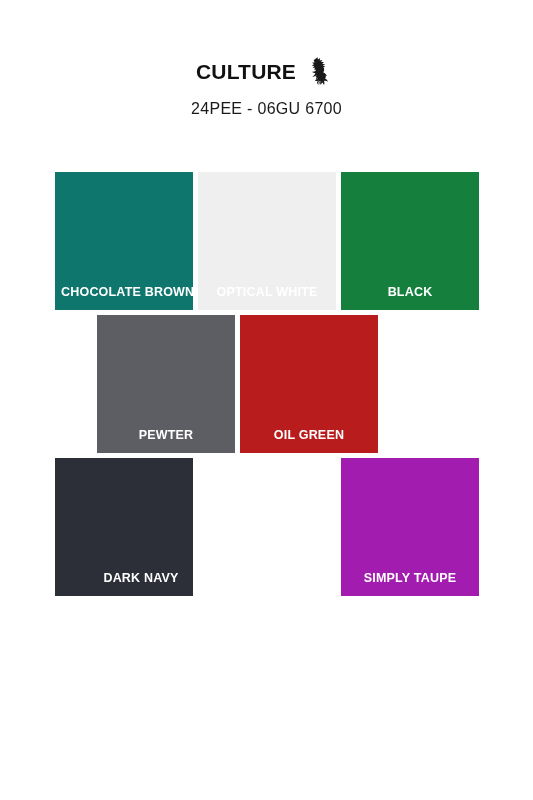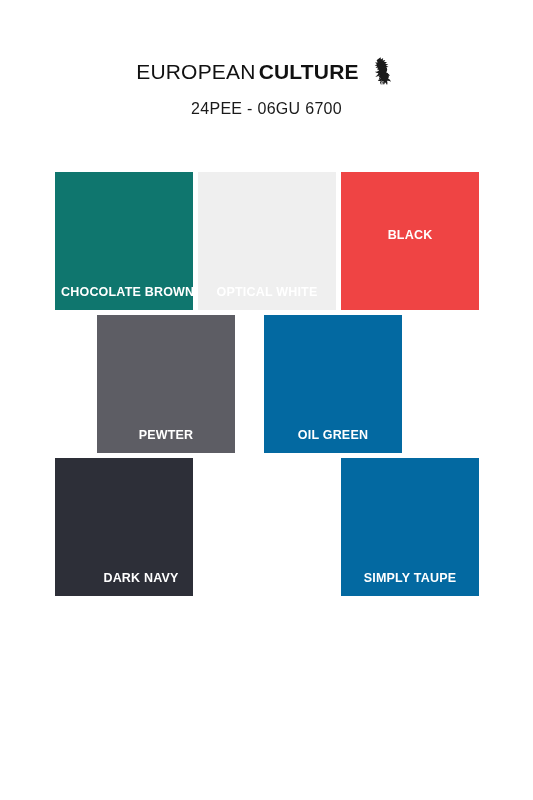--- a/index.html
+++ b/index.html
@@ -103,21 +103,20 @@
   .row3-spacer { width: 138px; height: 0; }
 </style>
 </head>
 <body>
 
 <div class="page" style="background-color: rgb(255, 255, 255);">
 
   <div class="header">
 
     <div class="brand-line">
-      <span class="brand-word light">EUROPEAN</span>
         <span class="brand-word bold">CULTURE</span>
       <span class="brand-mark">
         <svg viewBox="0 0 26 30" width="26" height="30" aria-hidden="true">
           <g fill="#1a1a1a">
 
             <path d="M7.2 3.1 L9.6 1.2 L9.9 3.4 L12.2 2.0 L11.7 4.6 L14.3 3.9 L13.1 6.1 L16.0 6.0 L14.2 7.8 L17.3 8.4 L14.8 9.6 L17.6 11.0 L14.6 11.2 L16.4 13.2 L13.5 12.4 L14.3 14.8 L11.9 13.1 L11.7 15.6 L10.0 13.4 L8.8 15.6 L8.4 12.9 L6.3 14.2 L7.0 11.6 L4.6 12.0 L6.2 9.9 L3.7 9.4 L6.0 8.2 L4.0 6.4 L6.7 6.6 L5.6 4.3 Z"></path>
             <path d="M9.0 9.0 C11.6 8.2 14.4 9.4 15.6 11.6 C16.6 13.4 16.2 15.4 15.0 16.8 C16.8 17.2 18.3 18.4 19.0 20.0 C17.9 19.2 16.6 18.8 15.3 18.9 C16.3 20.2 16.7 21.8 16.4 23.4 C15.7 22.0 14.6 20.9 13.2 20.3 C13.6 21.9 13.2 23.6 12.1 24.8 C12.2 23.2 11.7 21.7 10.6 20.6 C10.1 22.1 9.0 23.3 7.6 23.9 C8.4 22.6 8.7 21.0 8.4 19.5 C7.2 20.4 5.7 20.8 4.3 20.6 C5.7 19.8 6.8 18.6 7.4 17.2 C6.1 17.2 4.8 16.7 3.9 15.8 C5.4 15.9 6.9 15.4 8.0 14.4 C7.0 13.4 6.5 12.0 6.6 10.6 C7.2 11.5 8.0 12.2 9.0 12.6 C8.4 11.5 8.3 10.2 9.0 9.0 Z"></path>
             <path d="M13.4 16.4 C15.0 16.0 16.6 16.8 17.4 18.2 C18.2 19.6 18.0 21.4 17.0 22.6 C18.4 23.2 19.5 24.4 20.0 25.8 C18.8 25.0 17.4 24.7 16.0 24.9 C16.6 26.2 16.6 27.7 16.0 29.0 C15.4 27.6 14.3 26.4 12.9 25.8 C12.4 27.0 11.4 28.0 10.2 28.5 C11.0 27.3 11.3 25.8 11.0 24.4 C9.7 25.0 8.2 25.1 6.8 24.7 C8.2 24.0 9.4 22.9 10.1 21.5 C9.0 21.4 8.0 20.9 7.2 20.1 C8.6 20.3 10.1 19.9 11.2 19.0 C10.6 18.2 10.4 17.2 10.6 16.2 C11.3 16.9 12.3 17.2 13.2 17.0 Z"></path>
             <ellipse cx="11.5" cy="26.6" rx="2.4" ry="2.3"></ellipse>
             <path d="M10.4 25.6 h2.3 v0.7 h-1.5 v0.6 h1.2 v0.7 h-1.2 v0.6 h1.5 v0.7 h-2.3 z" fill="#ffffff"></path>
@@ -132,37 +131,37 @@
   <div class="swatch-grid">
 
     <div class="swatch align-left" style="background-color: #0f766e;">
       <span class="swatch-label" style="color: rgb(255, 255, 255);">CHOCOLATE BROWN</span>
     </div>
 
     <div class="swatch align-center" style="background-color: rgb(239, 239, 239);">
       <span class="swatch-label" style="color: rgb(255, 255, 255);">OPTICAL WHITE</span>
     </div>
 
-    <div class="swatch align-center" style="background-color: #ef4444; align-items: center;">
+    <div class="swatch align-center" style="background-color: #15803d;">
       <span class="swatch-label" style="color: rgb(255, 255, 255);">BLACK</span>
     </div>
 
     <div class="swatch align-center" style="background-color: rgb(93, 93, 100); margin-left: 42px;">
       <span class="swatch-label" style="color: rgb(255, 255, 255);">PEWTER</span>
     </div>
 
-    <div class="swatch align-center" style="background-color: #0369a1; margin-left: 24px;">
+    <div class="swatch align-center" style="background-color: #b91c1c;">
       <span class="swatch-label" style="color: rgb(255, 255, 255);">OIL GREEN</span>
     </div>
 
     <div class="swatch align-center" style="background-color: rgb(45, 47, 56);">
       <span class="swatch-label" style="color: rgb(255, 255, 255); padding-left: 40px;">DARK NAVY</span>
     </div>
 
     <div class="row3-spacer"></div>
 
-    <div class="swatch align-center" style="background-color: #0369a1;">
+    <div class="swatch align-center" style="background-color: #a21caf;">
       <span class="swatch-label" style="color: rgb(255, 255, 255);">SIMPLY TAUPE</span>
     </div>
 
   </div>
 
 </div>
 
 </body></html>

